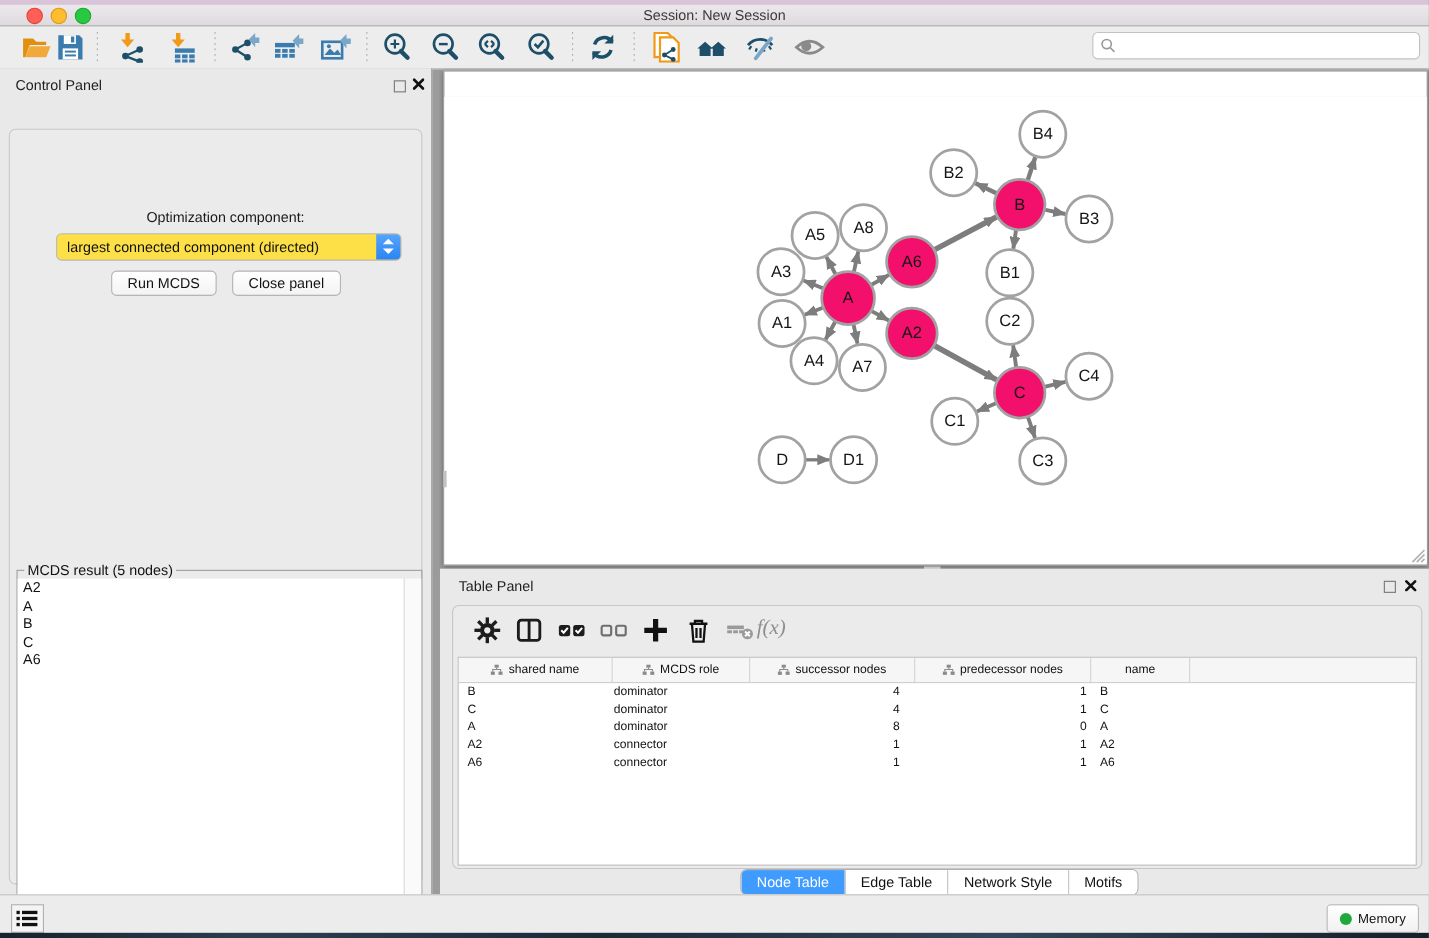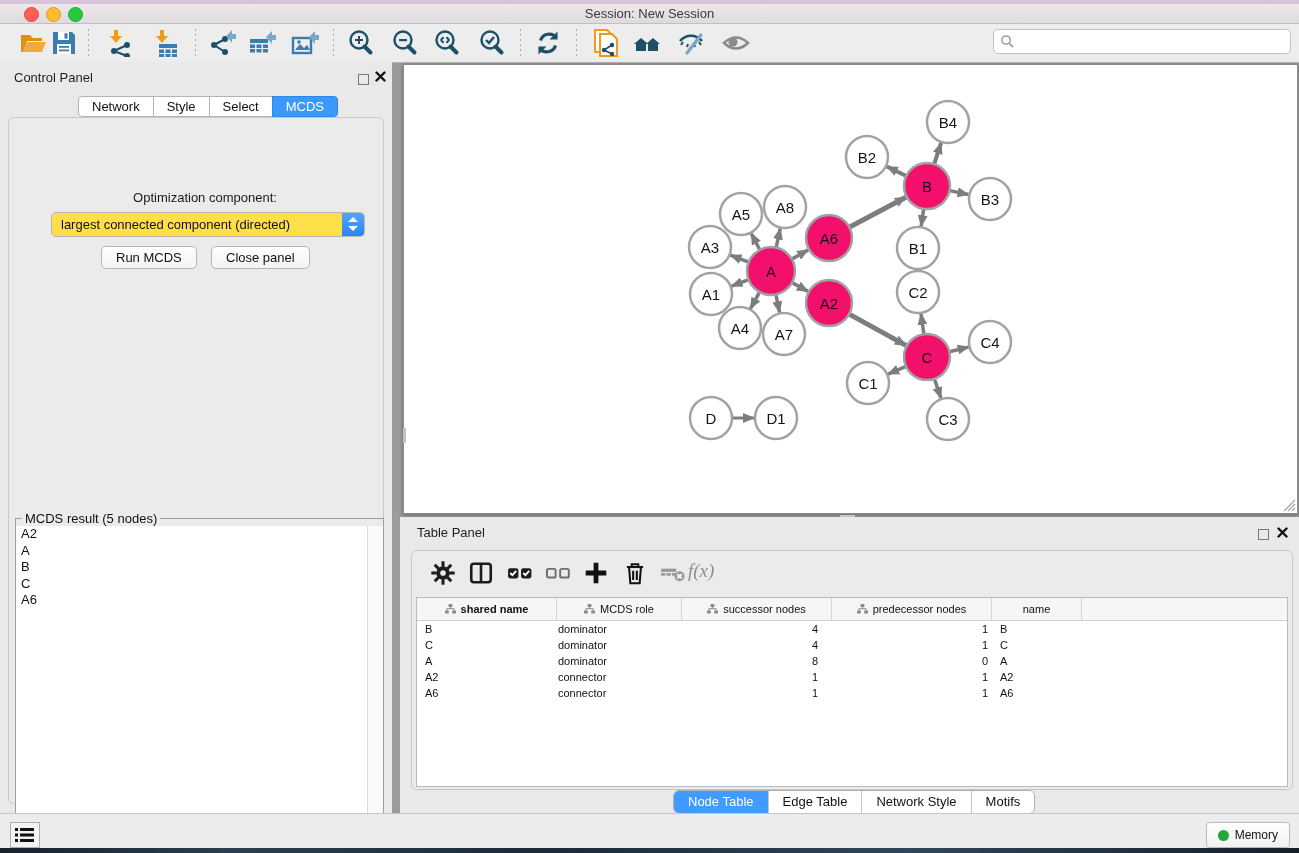--- a/index.html
+++ b/index.html
@@ -271,26 +271,20 @@
       <div id="result-list">
           <div>A2</div>
           <div>A</div>
           <div>B</div>
           <div>C</div>
           <div>A6</div>
         </div>
       <div id="result-scroll"></div>
     </div>
   </div>
-  <div id="cp-tabs" class="abs">
-      <div class="cp-tab">Network</div>
-      <div class="cp-tab">Style</div>
-      <div class="cp-tab">Select</div>
-      <div class="cp-tab active">MCDS</div>
-    </div>
 </div>
 
 <div id="net-window" class="abs">
   <div id="net-titlebar">
     <span class="tl tl1"></span>
     <span class="tl tl2"></span>
     <span class="tl tl3"></span>
     <div id="net-title">testGlobe.txt</div>
   </div>
   <svg id="graph-canvas" viewBox="0 0 893 425">
@@ -472,21 +466,21 @@
           <rect x="6" y="12" width="4" height="2.5"></rect>
           <rect x="11" y="12" width="4" height="2.5"></rect>
         </g>
       <circle cx="18" cy="15" r="4.6" fill="#9a9a9a"></circle>
       <path d="M16 13l4 4M20 13l-4 4" stroke="#fff" stroke-width="1.6"></path>
     </svg>
     <span id="fx-label">f(x)</span>
 
     <div id="tp-table">
       <div id="tp-head">
-          <div class="th" style="width: 140px; font-weight: bold;">
+          <div class="th" style="width: 140px;">
             <svg width="11" height="10" viewBox="0 0 11 10">
               <g fill="#8a8a8a">
                 <rect x="3.6" y="0" width="3.8" height="3"></rect>
                 <rect x="0" y="6.5" width="3.8" height="3"></rect>
                 <rect x="7.2" y="6.5" width="3.8" height="3"></rect>
               </g>
               <path d="M5.5 3v1.7M1.9 6.5V4.7h7.2v1.8" stroke="#8a8a8a" fill="none"></path>
             </svg>
             <span>shared name</span>
           </div>

